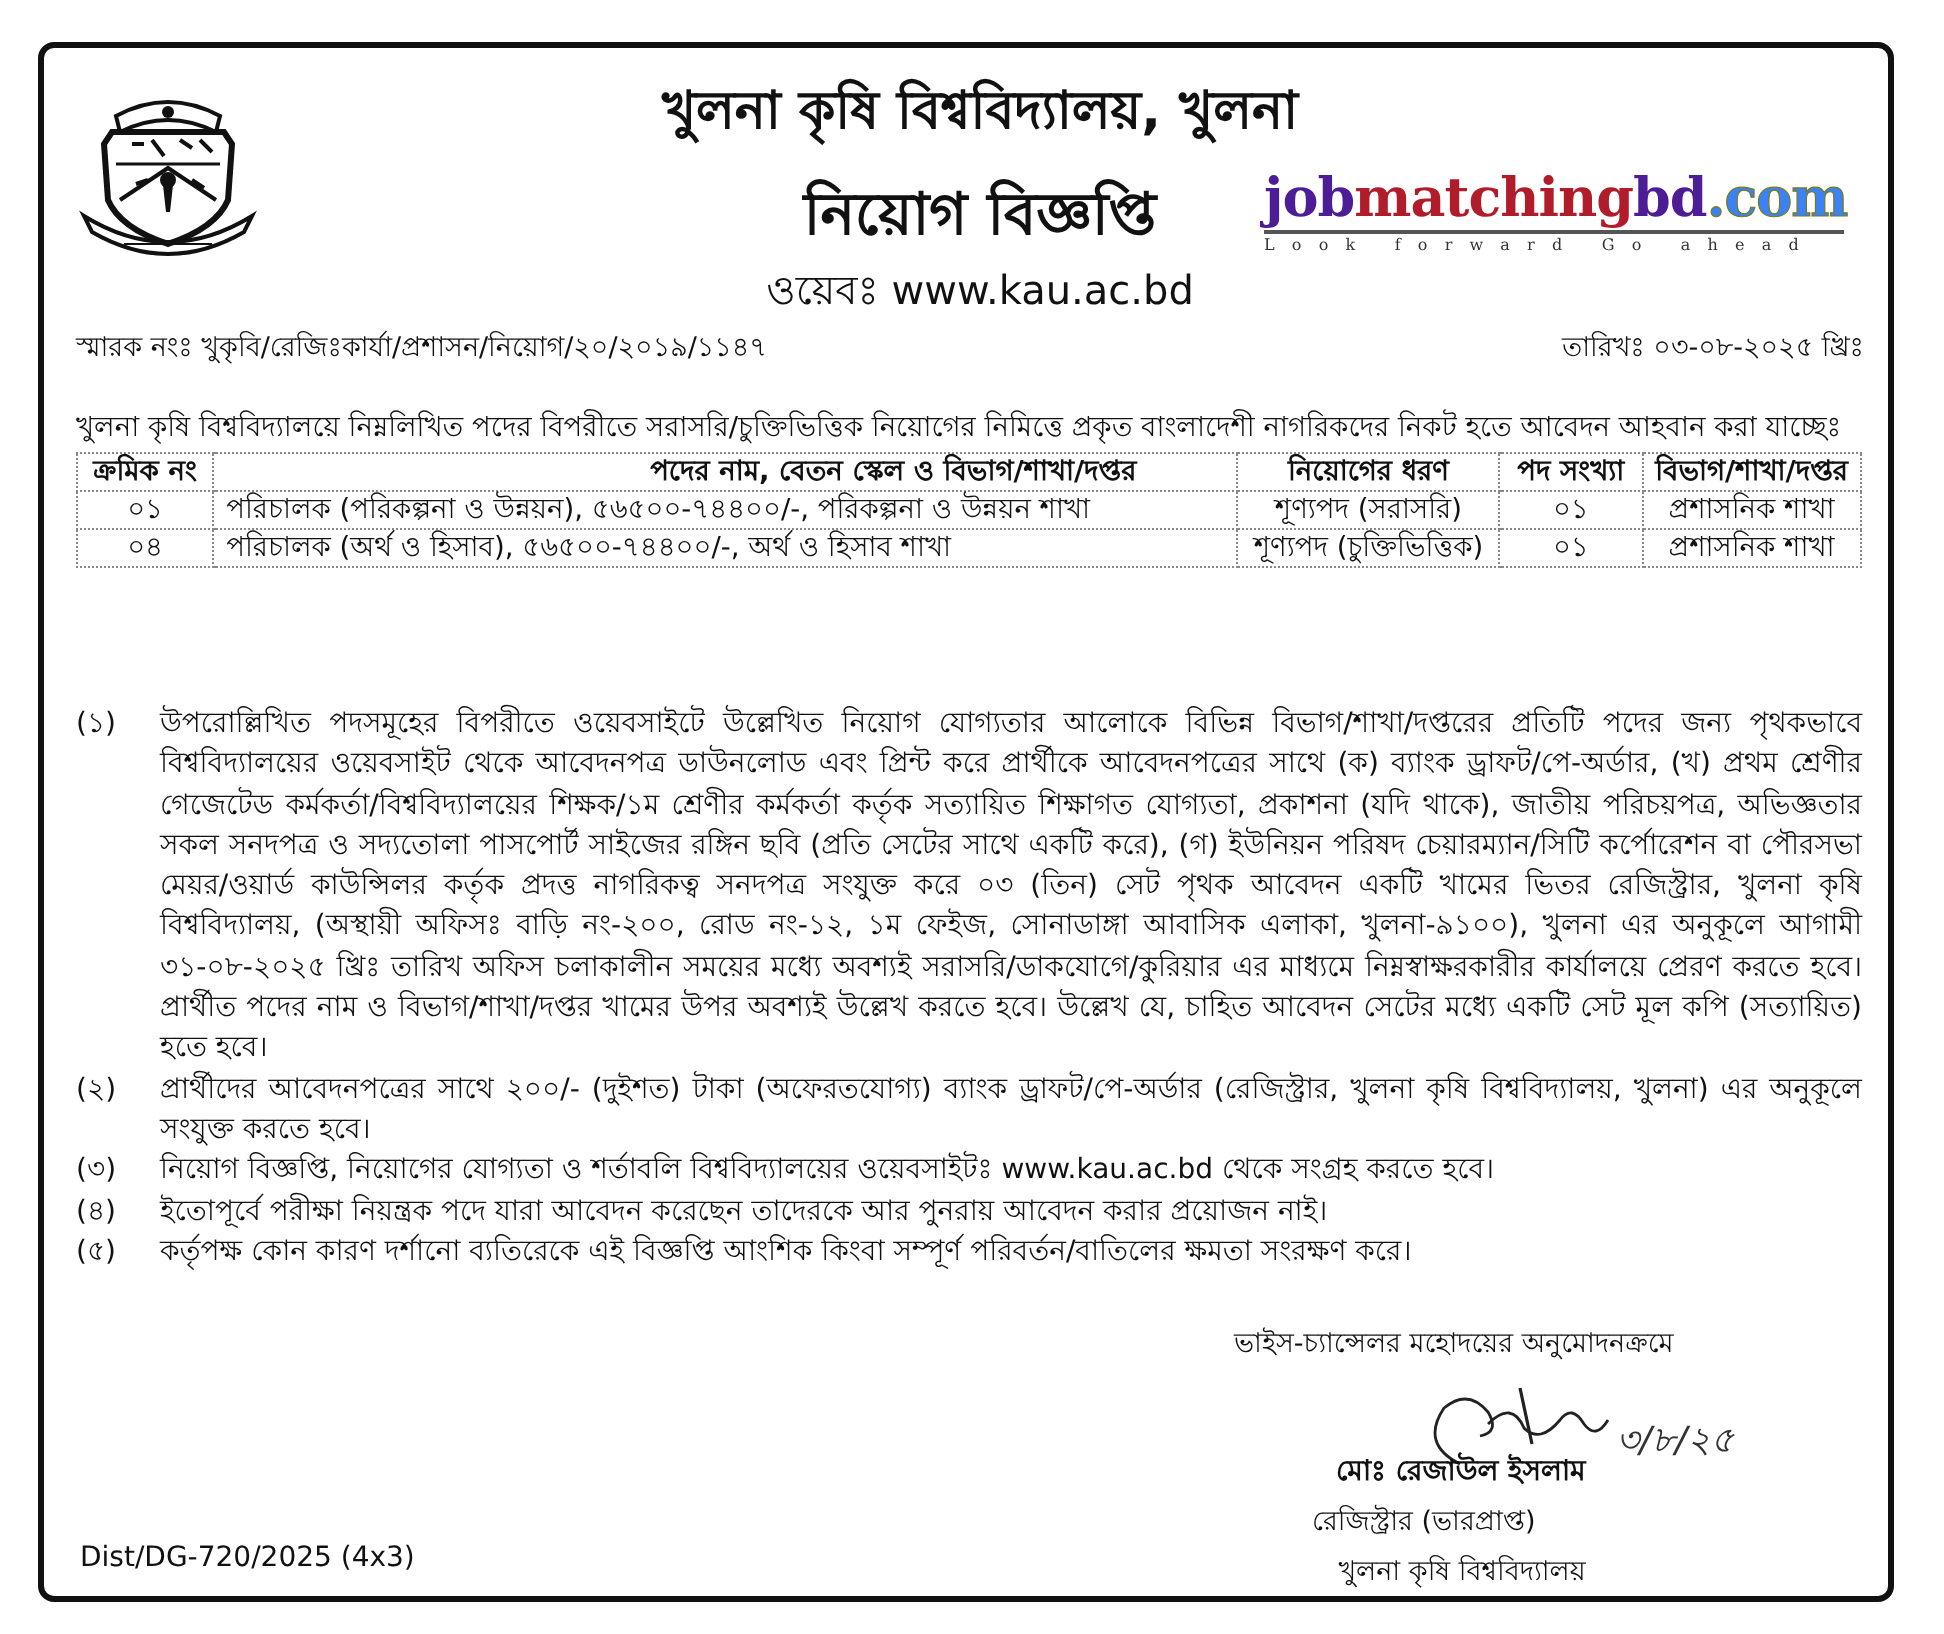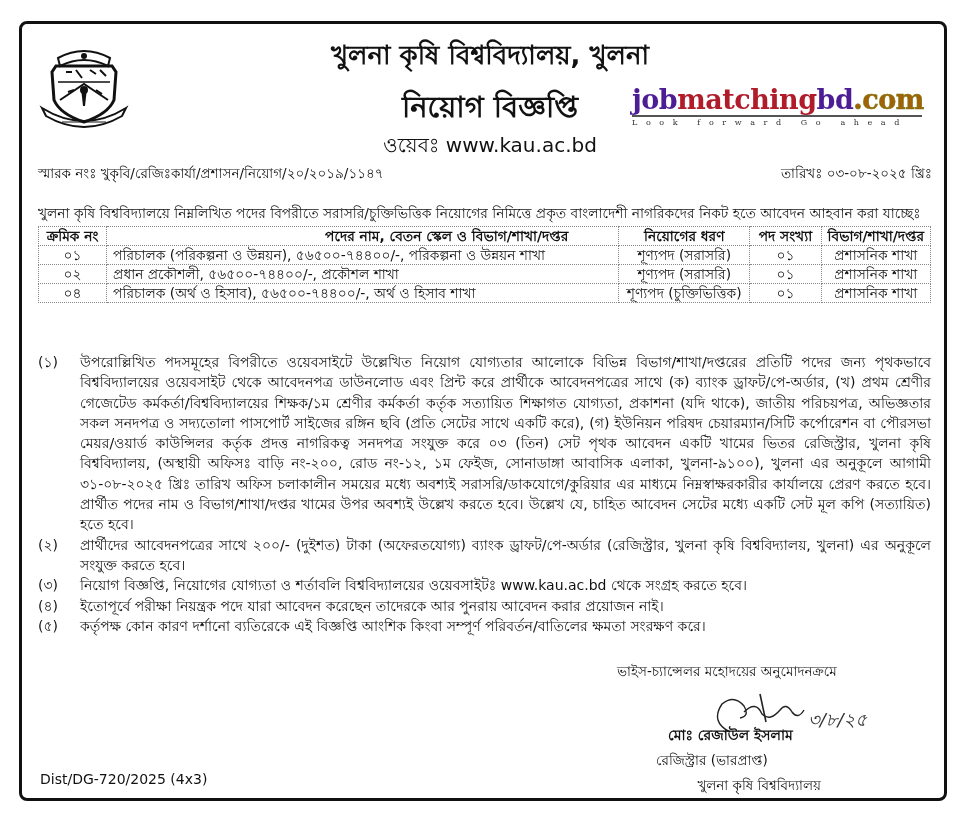--- a/index.html
+++ b/index.html
@@ -12,21 +12,21 @@
              font-size: 26px; font-weight: bold; white-space: nowrap; }
     .subtitle { position: absolute; left: 380px; top: 84px; width: 220px; text-align: center;
                 font-size: 29px; font-weight: bold; white-space: nowrap; }
     .web { position: absolute; left: 380px; top: 130px; width: 220px; text-align: center;
            font-size: 20px; white-space: nowrap; }
     .brand { position: absolute; left: 632px; top: 86px; width: 300px; }
     .brand-main { font-family: "DejaVu Serif", serif; font-weight: bold; font-size: 27px;
                   letter-spacing: -0.5px; line-height: 28px; white-space: nowrap; }
     .brand-main .g { color: #4c1d95; }
     .brand-main .r { color: #b01c2a; }
-    .brand-main .y { color: #a16207; margin-top: 40px; -webkit-text-stroke: 0.6px #7a7a10; }
+    .brand-main .y { color: #3b82f6; margin-top: 40px; -webkit-text-stroke: 0.6px #7a7a10; }
     .brand-line { height: 2px; background: #555; margin-top: 1px; width: 290px; }
     .brand-tag { font-family: "DejaVu Serif", serif; font-size: 8px; letter-spacing: 8.6px;
                  color: #333; white-space: nowrap; margin-top: 1px; }
     .memo { position: absolute; left: 38px; top: 163px; font-size: 13.5px; white-space: nowrap; }
     .date { position: absolute; right: 40px; top: 163px; font-size: 13.5px; white-space: nowrap; }
     .intro { position: absolute; left: 38px; top: 202px; font-size: 13.8px; white-space: nowrap; }
     table.posts { position: absolute; left: 38px; top: 226px; width: 893px; border-collapse: collapse;
                   font-size: 13.8px; }
     table.posts th, table.posts td { border: 1px dotted #888; padding: 0 6px; height: 18px;
                                      line-height: 18px; white-space: nowrap; }
@@ -34,21 +34,21 @@
     table.posts td.c, table.posts th.c { text-align: center; }
     table.posts th.r { text-align: center; padding-left: 160px; }
     .clauses { position: absolute; left: 38px; top: 352px; width: 893px; font-size: 14px; line-height: 20.3px; }
     .clause { display: flex; }
     .clause .num { width: 42px; flex: none; }
     .clause .txt { flex: 1; text-align: justify; }
     .approval { position: absolute; left: 617px; top: 661px; font-size: 13.5px; white-space: nowrap; }
     .sig-scribble { position: absolute; left: 700px; top: 692px; width: 200px; height: 50px; }
     .signer-name { position: absolute; left: 668px; top: 724px; font-size: 14px; font-weight: bold; white-space: nowrap; }
     .signer-title { position: absolute; left: 656px; top: 750px; width: 150px; font-size: 13.5px; white-space: nowrap; }
-    .signer-org { position: absolute; left: 641px; top: 775px; width: 180px; text-align: right; font-size: 13.5px; white-space: nowrap; }
+    .signer-org { position: absolute; left: 641px; top: 775px; width: 180px; text-align: center; font-size: 13.5px; white-space: nowrap; }
     .dist { position: absolute; left: 40px; top: 771px; font-size: 14px; white-space: nowrap; text-align: center; }
   </style>
 </head>
 <body>
 
 <div class="border-box"></div>
 
 <svg class="logo" viewBox="0 0 92 90">
   <path d="M20 16 Q46 2 72 16 L70 24 Q46 12 22 24 Z" fill="none" stroke="#111" stroke-width="2"></path>
   <circle cx="46" cy="14" r="3" fill="#111"></circle>
@@ -92,27 +92,20 @@
   </thead>
   <tbody>
     <tr>
       <td class="c">০১</td>
       <td>পরিচালক (পরিকল্পনা ও উন্নয়ন), ৫৬৫০০-৭৪৪০০/-, পরিকল্পনা ও উন্নয়ন শাখা</td>
       <td class="c">শূণ্যপদ (সরাসরি)</td>
       <td class="c">০১</td>
       <td class="c">প্রশাসনিক শাখা</td>
     </tr>
     <tr>
-      <td class="c">০২</td>
-      <td>প্রধান প্রকৌশলী, ৫৬৫০০-৭৪৪০০/-, প্রকৌশল শাখা</td>
-      <td class="c">শূণ্যপদ (সরাসরি)</td>
-      <td class="c">০১</td>
-      <td class="c">প্রশাসনিক শাখা</td>
-    </tr>
-    <tr>
       <td class="c">০৪</td>
       <td>পরিচালক (অর্থ ও হিসাব), ৫৬৫০০-৭৪৪০০/-, অর্থ ও হিসাব শাখা</td>
       <td class="c">শূণ্যপদ (চুক্তিভিত্তিক)</td>
       <td class="c">০১</td>
       <td class="c">প্রশাসনিক শাখা</td>
     </tr>
   </tbody>
 </table>
 
 <div class="clauses">

